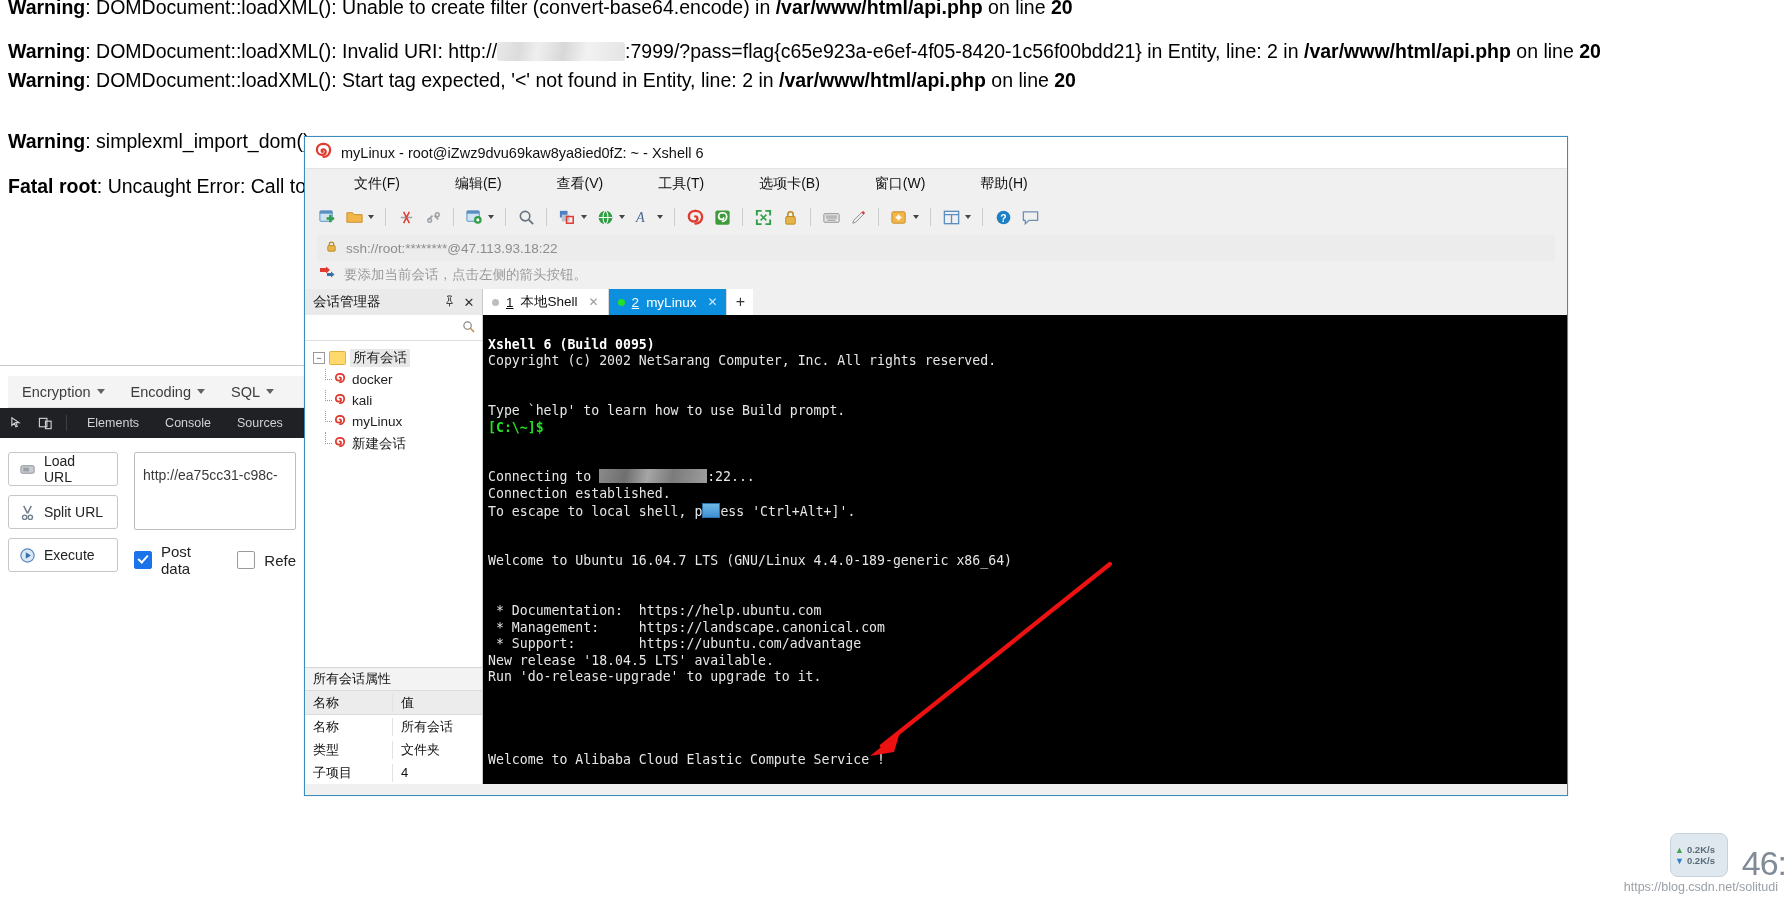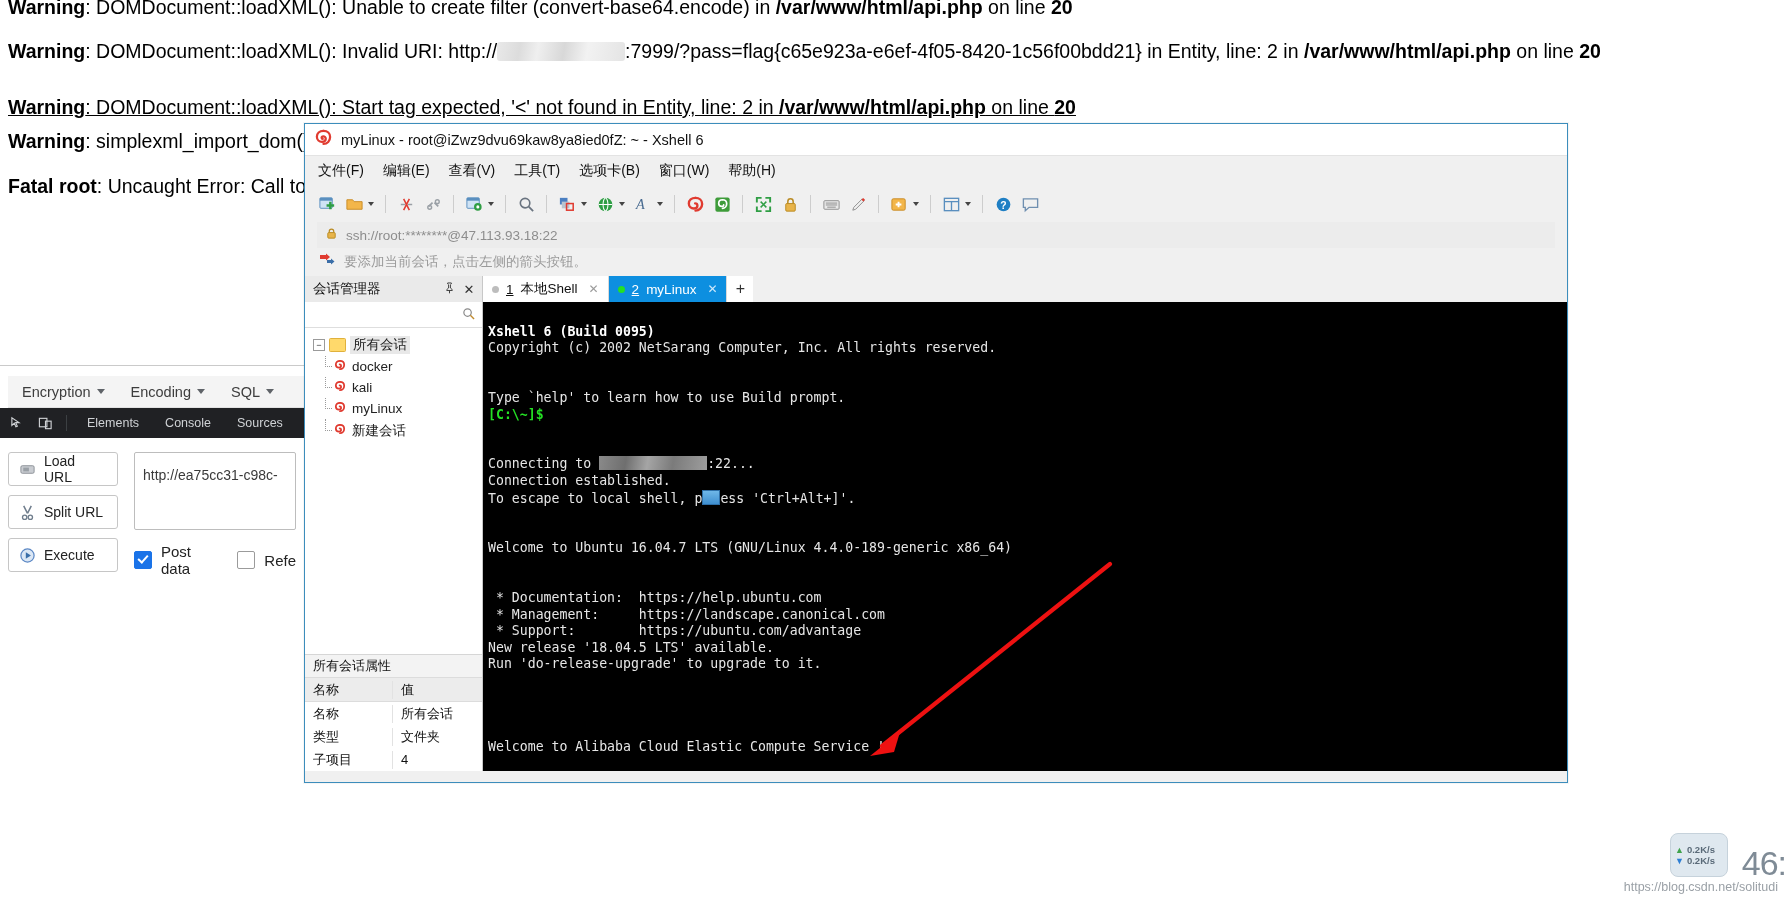--- a/index.html
+++ b/index.html
@@ -12,21 +12,21 @@
   
   #php-errors{position:absolute;left:0;top:0;width:1786px;padding:0;}
   .php-line{
     font-family:"Liberation Sans", sans-serif;
     font-size:19.5px;color:#000;white-space:nowrap;
     line-height:1.0;
   }
   .php-line b{font-weight:bold;}
   .l1{position:absolute;left:8px;top:-2px;}
   .l2{position:absolute;left:8px;top:42px;}
-  .l3{position:absolute;left:8px;top:98px;text-decoration:underline;}
+  .l3{position:absolute;left:8px;top:71px;}
   .l4{position:absolute;left:8px;top:132px;}
   .l5{position:absolute;left:8px;top:177px;}
   .redacted-url{
     display:inline-block;width:128px;height:19px;vertical-align:-3px;
     background:linear-gradient(100deg,#e9e9e9 0%,#dcdcdc 18%,#efefef 32%,#d8d8d8 52%,#f2f2f2 70%,#e4e4e4 100%);
     border-radius:3px;
   }
 
   
   #devtools{
@@ -79,33 +79,33 @@
     display:inline-block;flex:none;position:relative;
   }
   .cb.checked{background:#1a73e8;border-color:#1a73e8;}
   .cb.checked:after{
     content:"";position:absolute;left:4.5px;top:1px;width:4px;height:8px;
     border:solid #fff;border-width:0 2px 2px 0;transform:rotate(42deg);
   }
 
   
   #xshell{
-    position:absolute;left:304px;top:123px;width:1264px;height:660px;
+    position:absolute;left:304px;top:136px;width:1264px;height:660px;
     background:#f0f0f0;border:1px solid #3c8dbc;box-sizing:border-box;
     box-shadow:0 0 0 1px rgba(0,0,0,0.04);
   }
   #xs-title{
     height:31px;background:#fff;display:flex;align-items:center;gap:9px;padding:0 10px;
   }
   #xs-title .tt{font-size:14.5px;color:#111;}
   #xs-menu{
     height:30px;background:#f0f0f0;display:flex;align-items:center;gap:19px;padding:0 13px;
     border-top:1px solid #e3e3e3;
   }
-  .xs-menu-item{font-size:14px;color:#111;}
+  .xs-menu-item{font-size:14px;color:#111;margin-left:36px;}
   #xs-toolbar{
     height:36px;background:#f0f0f0;display:flex;align-items:center;gap:3px;padding:0 10px;
   }
   .tbi{width:24px;height:24px;display:flex;align-items:center;justify-content:center;}
   .tb-caret{
     width:0;height:0;border-left:3.5px solid transparent;border-right:3.5px solid transparent;
     border-top:4px solid #444;margin-left:-1px;margin-right:3px;
   }
   .tb-div{width:1px;height:18px;background:#cdcdcd;margin:0 5px;}
   #xs-addr{

